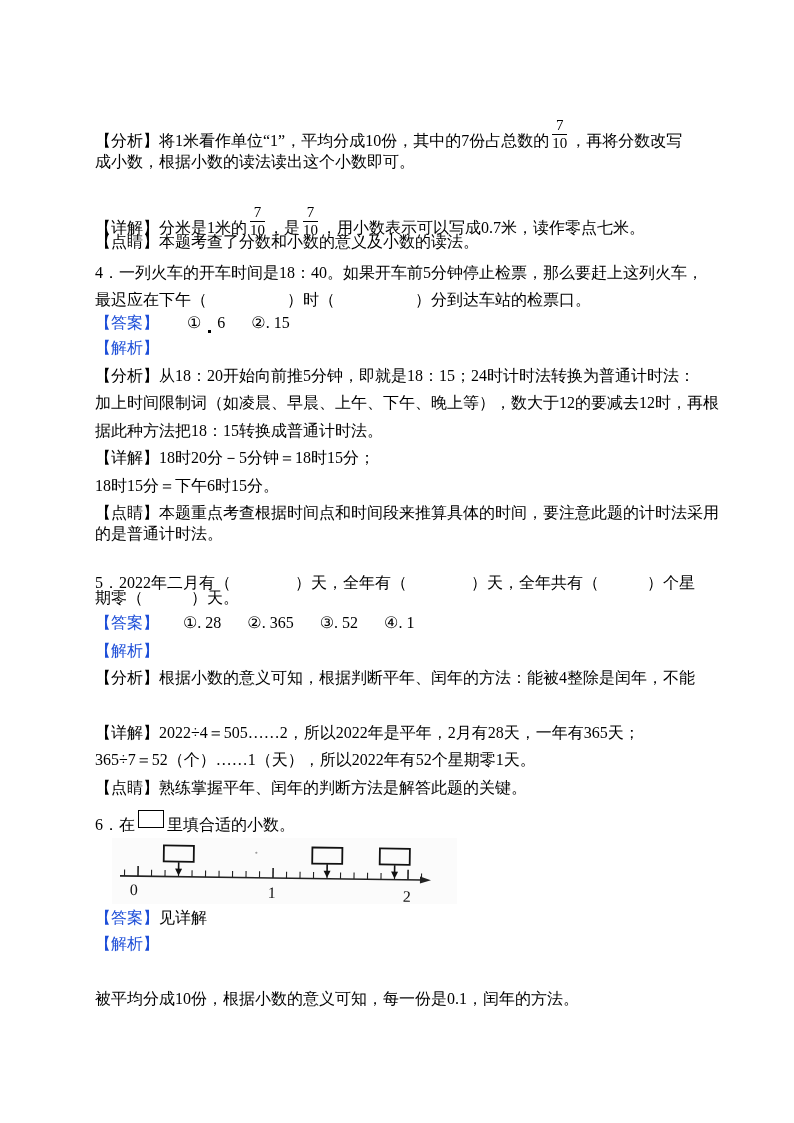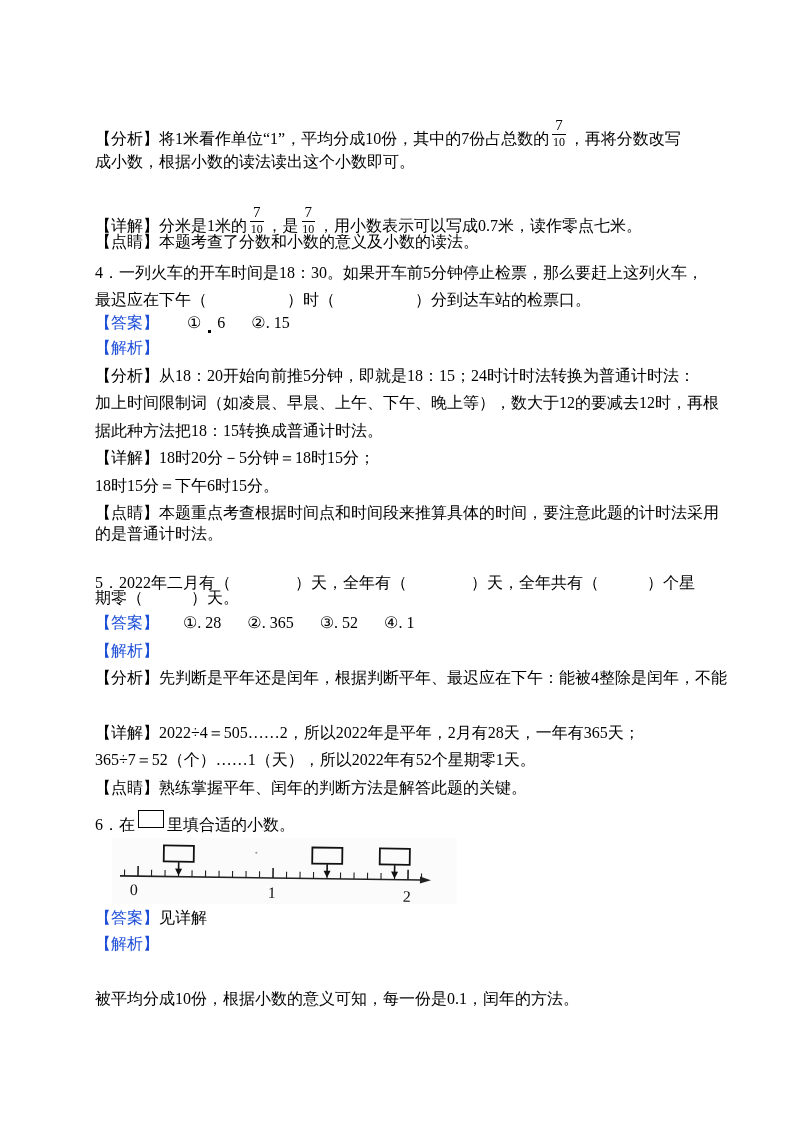--- a/index.html
+++ b/index.html
@@ -21,21 +21,21 @@
   }
   .blue{color:#1d4ed8;}
   .frac{
     display:inline-block;
     text-align:center;
     vertical-align:-2px;
     line-height:1;
     margin:0 3px;
   }
   .frac .num{display:block;font-size:15px;padding:0 3px 1px;border-bottom:1px solid #000;}
-  .frac .den{display:block;font-size:12px;padding-top:1px;}
+  .frac .den{display:block;font-size:15px;padding-top:1px;}
   .gap-lg{display:inline-block;width:28px;}
   .gap-md{display:inline-block;width:24px;}
   .gap-item{display:inline-block;width:26px;}
   .sqbox{
     display:inline-block;
     width:24px;height:16px;
     border:1.5px solid #000;
     vertical-align:2px;
     margin:0 3px;
   }
@@ -66,42 +66,42 @@
 
   <div class="ln" style="top:118px">
     <span>【分析】将1米看作单位“1”，平均分成10份，其中的7份占总数的</span><span class="frac"><span class="num">7</span><span class="den">10</span></span><span>，再将分数改写</span>
   </div>
   <div class="ln" style="top:152px">成小数，根据小数的读法读出这个小数即可。</div>
   <div class="ln" style="top:205px">
     <span>【详解】分米是1米的</span><span class="frac"><span class="num">7</span><span class="den">10</span></span><span>，是</span><span class="frac"><span class="num">7</span><span class="den">10</span></span><span>，用小数表示可以写成0.7米，读作零点七米。</span>
   </div>
   <div class="ln" style="top:232px">【点睛】本题考查了分数和小数的意义及小数的读法。</div>
 
-  <div class="ln" style="top:263px">4．一列火车的开车时间是18：30。如果开车前5分钟停止检票，那么要赶上这列火车，</div>
+  <div class="ln" style="top:263px">4．一列火车的开车时间是18：40。如果开车前5分钟停止检票，那么要赶上这列火车，</div>
   <div class="ln" style="top:290px">最迟应在下午（　　　　　）时（　　　　　）分到达车站的检票口。</div>
   <div class="ln" style="top:313px">
     <span class="blue">【答案】</span><span class="gap-lg"></span><span>①　6</span><span class="gap-item"></span><span>②. 15</span>
   </div>
   <div class="stray-dot"></div>
   <div class="ln blue" style="top:338px">【解析】</div>
   <div class="ln" style="top:366px">【分析】从18：20开始向前推5分钟，即就是18：15；24时计时法转换为普通计时法：</div>
   <div class="ln" style="top:393px">加上时间限制词（如凌晨、早晨、上午、下午、晚上等），数大于12的要减去12时，再根</div>
   <div class="ln" style="top:421px">据此种方法把18：15转换成普通计时法。</div>
   <div class="ln" style="top:448px">【详解】18时20分－5分钟＝18时15分；</div>
   <div class="ln" style="top:476px">18时15分＝下午6时15分。</div>
   <div class="ln" style="top:503px">【点睛】本题重点考查根据时间点和时间段来推算具体的时间，要注意此题的计时法采用</div>
   <div class="ln" style="top:524px">的是普通计时法。</div>
 
   <div class="ln" style="top:573px">5．2022年二月有（　　　　）天，全年有（　　　　）天，全年共有（　　　）个星</div>
   <div class="ln" style="top:588px">期零（　　　）天。</div>
   <div class="ln" style="top:613px">
     <span class="blue">【答案】</span><span class="gap-md"></span><span>①. 28</span><span class="gap-item"></span><span>②. 365</span><span class="gap-item"></span><span>③. 52</span><span class="gap-item"></span><span>④. 1</span>
   </div>
   <div class="ln blue" style="top:641px">【解析】</div>
-  <div class="ln" style="top:668px">【分析】先判断是平年还是闰年，根据判断平年、最迟应在下午：能被4整除是闰年，不能</div>
+  <div class="ln" style="top:668px">【分析】根据小数的意义可知，根据判断平年、闰年的方法：能被4整除是闰年，不能</div>
   <div class="ln" style="top:723px">【详解】2022÷4＝505……2，所以2022年是平年，2月有28天，一年有365天；</div>
   <div class="ln" style="top:750px">365÷7＝52（个）……1（天），所以2022年有52个星期零1天。</div>
   <div class="ln" style="top:778px">【点睛】熟练掌握平年、闰年的判断方法是解答此题的关键。</div>
 
   <div class="ln" style="top:810px">
     <span>6．在</span><span class="sqbox"></span><span>里填合适的小数。</span>
   </div>
 
   <div class="figure">
     <svg id="numline" width="345" height="66" viewBox="0 0 345 66">

